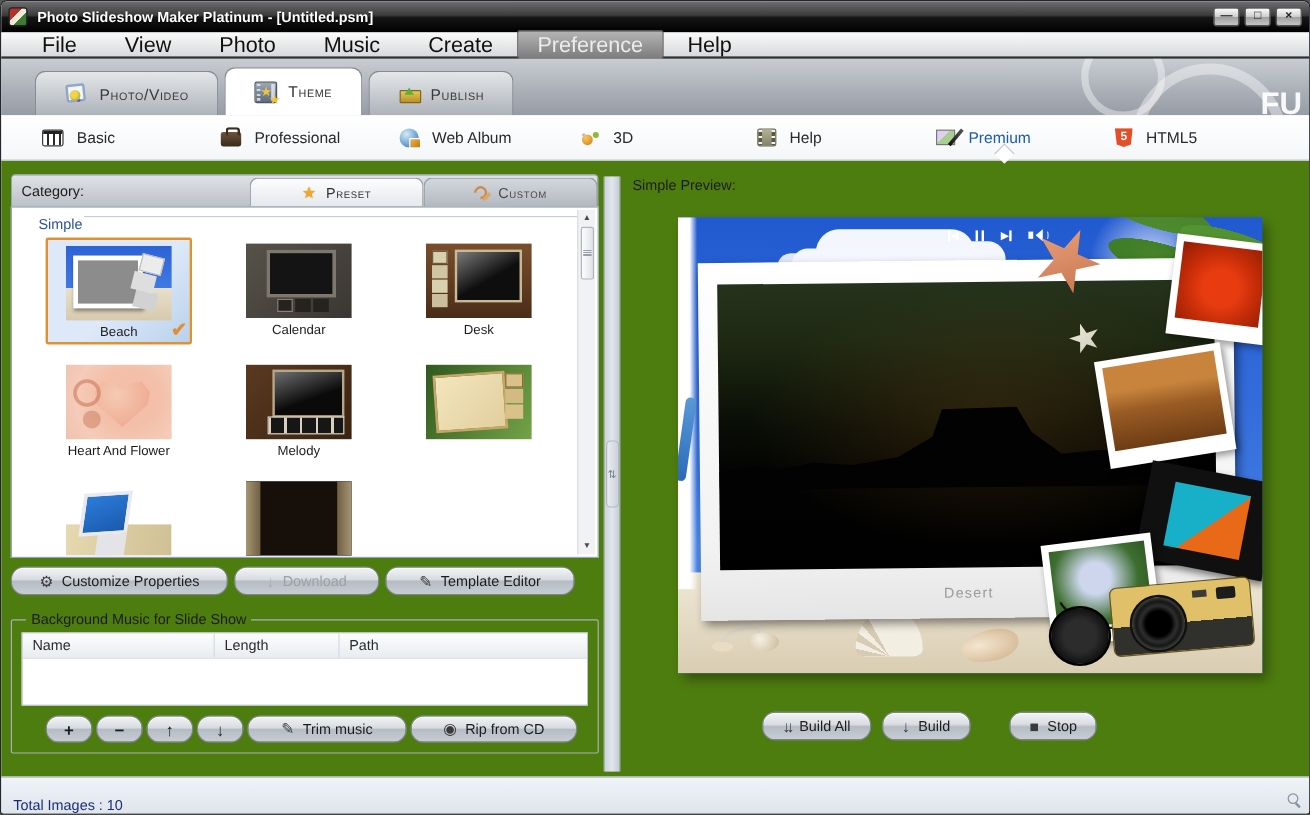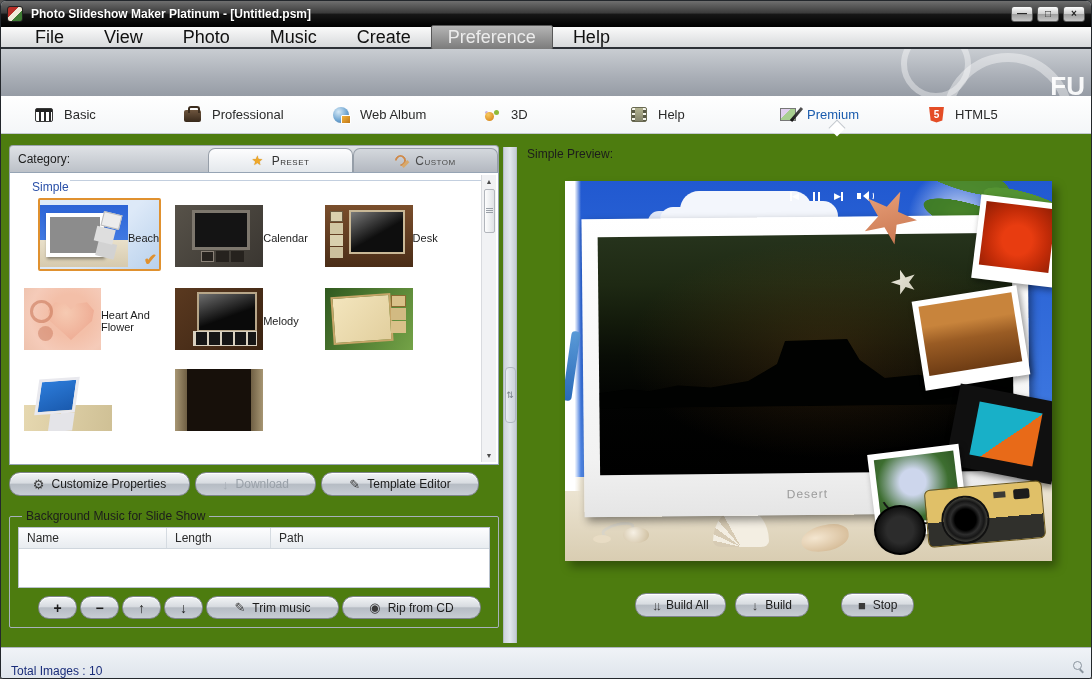--- a/index.html
+++ b/index.html
@@ -102,21 +102,21 @@
   .wrench-icon { width:12px; height:12px; position:relative; }
   .wrench-icon::before { content:""; position:absolute; left:0; top:0; width:7px; height:7px; border:2px solid #cf8a4a; border-radius:50%; border-bottom-color:transparent; transform:rotate(45deg); }
   .wrench-icon::after { content:""; position:absolute; right:0; bottom:-1px; width:3px; height:8px; background:#d8a86a; transform:rotate(45deg); }
 
   
   .theme-list { height:293px; flex:0 0 293px; background:#fff; border:1px solid #96a4b4; position:relative; overflow:hidden; }
   .group-head { display:flex; align-items:flex-start; gap:1px; margin:7px 14px 4px 22px; }
   .group-head span { color:#2a50a8; font-size:12px; }
   .group-line { flex:1; height:1px; background:#c3cfdf; }
   .theme-grid { margin-left:14px; margin-right:24px; display:grid; grid-template-columns:repeat(3,1fr); row-gap:12px; }
-  .theme-cell { display:flex; flex-direction:row; align-items:center; padding:5px 0 2px; position:relative; }
+  .theme-cell { display:flex; flex-direction:column; align-items:center; padding:5px 0 2px; position:relative; }
   .theme-label { font-size:11px; color:#1c1c1c; margin-top:4px; }
   .theme-cell.sel { border:2px solid #e0912f; border-radius:2px; background:linear-gradient(135deg,#dde9f8 0 55%,#b9d1ec); margin:0 14px; }
   .check-badge { position:absolute; right:2px; bottom:0px; color:#e0912f; font-size:16px; font-weight:bold; }
   .thumb { width:88px; height:62px; position:relative; overflow:hidden; }
   .t-beach { background:linear-gradient(180deg,#2b63d6 0%,#4079e2 56%,#e9e0ca 56%,#d6caae 100%); }
   .t-beach::before { content:""; position:absolute; left:6px; top:8px; width:50px; height:36px; background:#8c8c8c; border:4px solid #fff; box-shadow:1px 2px 3px rgba(0,0,0,.4); }
   .t-beach::after { content:""; position:absolute; right:7px; top:8px; width:17px; height:13px; background:#ececec; border:1px solid #bbb; transform:rotate(14deg); box-shadow:-3px 16px 0 #dedede, 2px 30px 0 #d2d2d2; }
   .t-cal { background:linear-gradient(135deg,#575249,#3a3631); }
   .t-cal::before { content:""; position:absolute; left:17px; top:5px; width:52px; height:34px; background:#141414; border:3px solid #7d776d; }
   .t-cal::after { content:""; position:absolute; left:26px; bottom:5px; width:11px; height:9px; background:#26221e; border:1px solid #8b8278; box-shadow:15px 0 0 #26221e, 30px 0 0 #26221e; }
@@ -157,21 +157,21 @@
   .gbtn.disabled .gi { color:#a7adb5; }
   .action-row { display:flex; gap:5px; margin-top:7px; }
   .action-row .gbtn:nth-child(1){ width:181px; } .action-row .gbtn:nth-child(2){ width:121px; } .action-row .gbtn:nth-child(3){ width:158px; }
 
   
   .music-box { margin-top:13px; border:1px solid #a7b1bc; border-radius:2px; padding:4px 8px 8px; background:transparent; }
   .music-box legend { font-size:12px; color:#1c1c1c; padding:0 4px; margin-left:4px; }
   .music-table { border:1px solid #b9c2cc; background:#fff; }
   .mt-head { display:flex; height:21px; background:linear-gradient(180deg,#fdfdfe,#e8ecf0); border-bottom:1px solid #cfd6dd; }
   .mt-head span { font-size:12px; color:#2a2a2a; padding:3px 0 0 8px; border-right:1px solid #d5dbe1; }
-  .mt-head span:nth-child(1){ width:148px; } .mt-head span:nth-child(2){ width:104px; } .mt-head span:nth-child(3){ flex:1; border-right:none; }
+  .mt-head span:nth-child(1){ width:160px; } .mt-head span:nth-child(2){ width:104px; } .mt-head span:nth-child(3){ flex:1; border-right:none; }
   .mt-body { height:38px; background:#fff; }
   .music-toolbar { display:flex; gap:3px; margin-top:8px; padding-left:20px; }
   .music-toolbar .gbtn { height:23px; }
   .sq { width:39px; font-weight:bold; font-size:14px; }
   .wide1 { width:133px; } .wide2 { width:139px; }
 
   
   .rp-title { font-size:12px; color:#1c1c1c; }
   .preview { position:relative; width:487px; height:380px; margin:20px 0 0 38px;
     box-shadow:5px 6px 9px rgba(0,0,0,.35); background:linear-gradient(180deg,#2159d0 0%,#3a74de 55%,#4e86e8 72%); overflow:hidden; }
@@ -270,20 +270,34 @@
     <span class="menu-item">Music</span>
     <span class="menu-item">Create</span>
     <span class="menu-item raised">Preference</span>
     <span class="menu-item">Help</span>
   </div>
 
   <div class="tabstrip">
     <div class="swirl s2"></div>
     <div class="swirl s1"></div>
     <span class="brand-fu">FU</span>
+    <div class="tabs">
+      <div class="main-tab">
+        <span class="ico-pv"></span>
+        <span>Photo/Video</span>
+      </div>
+      <div class="main-tab active">
+        <span class="ico-theme"></span>
+        <span>Theme</span>
+      </div>
+      <div class="main-tab">
+        <span class="ico-publish"></span>
+        <span>Publish</span>
+      </div>
+    </div>
   </div>
 
   <div class="subtoolbar">
     <div class="tb-item">
       <span class="ico-piano"></span>
       <span class="tb-label">Basic</span>
     </div>
     <div class="tb-item">
       <span class="ico-brief"></span>
       <span class="tb-label">Professional</span>

